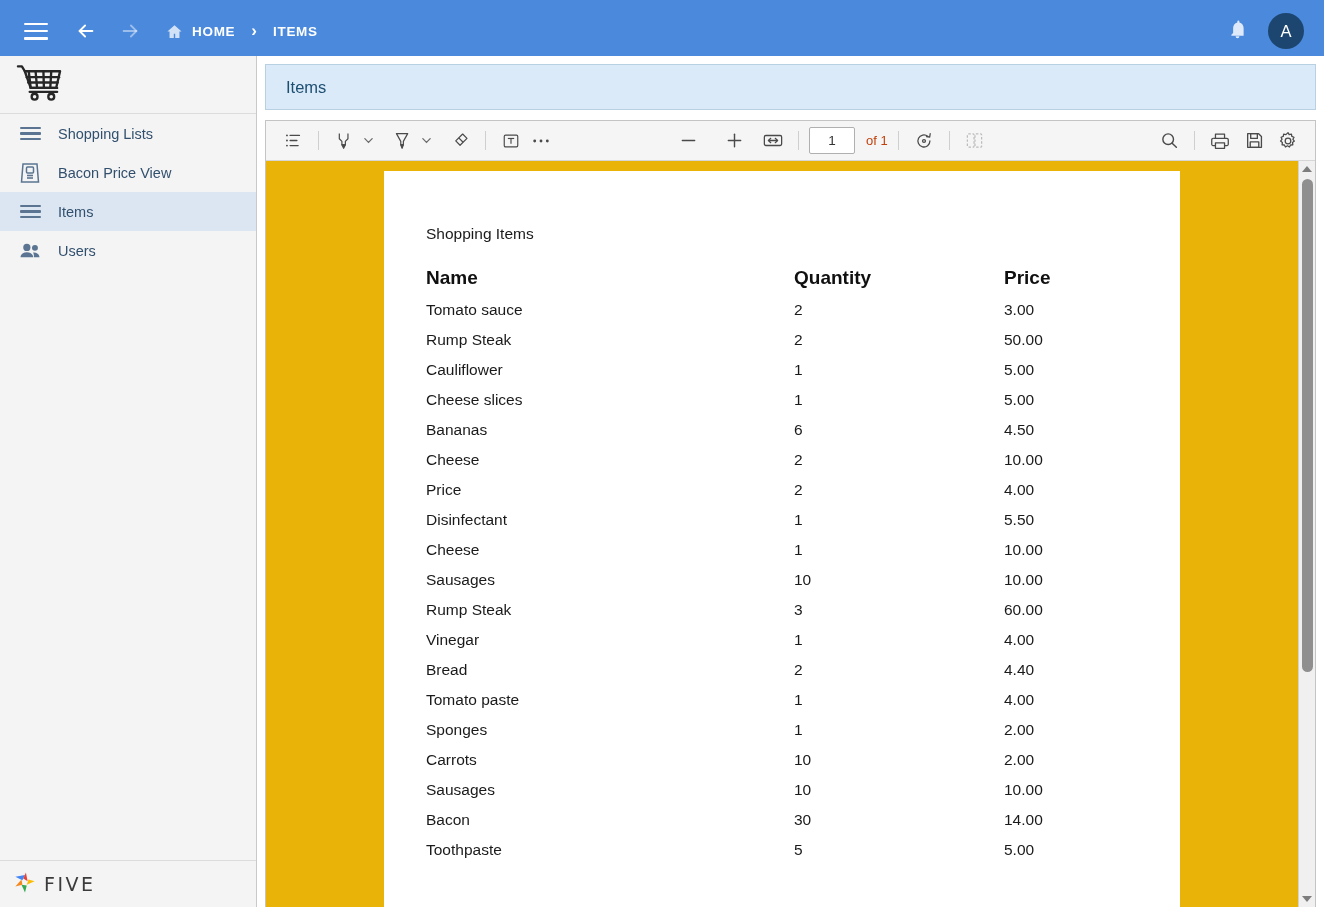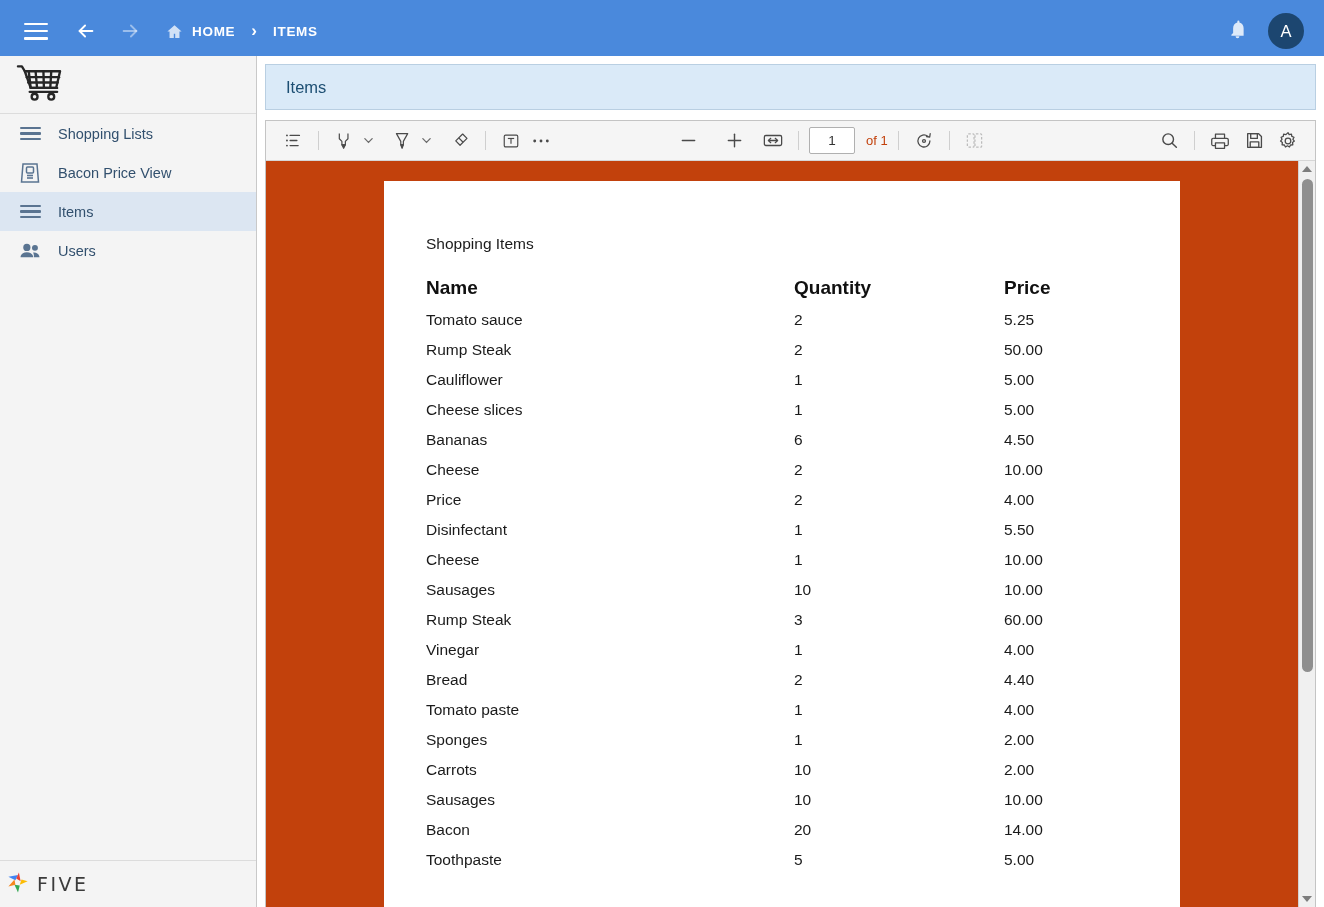--- a/index.html
+++ b/index.html
@@ -75,21 +75,21 @@
   .nav-ico {
     width: 28px; flex: 0 0 28px; margin-right: 14px;
     display: flex; align-items: center; justify-content: center;
   }
   .nav-label { font-size: 14.5px; color: #32506e; }
   .lines3 { width: 21px; height: 13px; display: flex; flex-direction: column; justify-content: space-between; }
   .lines3 span { display: block; height: 2.4px; background: #5a7491; border-radius: 1px; }
   .sb-spacer { flex: 1 1 auto; }
   .five-logo {
     height: 47px; flex: 0 0 47px;
-    display: flex; align-items: center; padding-left: 4px;
+    display: flex; align-items: center; padding-left: 11px;
     border-top: 1px solid #dcdcdc;
     background: #f4f4f4;
   }
   .five-word {
     font-size: 19px; letter-spacing: 2.5px; color: #3b3b3b;
     font-family: "DejaVu Sans", sans-serif; font-weight: 400;
     margin-left: 5px;
   }
 
   
@@ -142,22 +142,22 @@
     cursor: text;
   }
   .ofpage { font-size: 13px; color: #c2410c; margin-left: 11px; }
   .tb-right { margin-left: auto; display: flex; align-items: center; }
 
   
   .docwrap { flex: 1 1 auto; min-height: 0; display: flex; background: #e4e4e4; }
   .docscroll {
     flex: 1 1 auto; min-width: 0; overflow: hidden;
     display: flex; justify-content: center;
-    padding-top: 20px;
-    background: #c2410c;
+    padding-top: 10px;
+    background: #eab308;
   }
   .page {
     width: 796px; background: #ffffff;
     padding: 54px 42px 40px 42px;
     box-shadow: 0 0 0 0 rgba(0,0,0,0);
   }
   .doc-title { font-size: 15.5px; color: #1a1a1a; margin-bottom: 18px; }
   table.items { width: 100%; border-collapse: collapse; }
   table.items th {
     text-align: left; font-size: 19px; font-weight: bold;
@@ -497,21 +497,21 @@
                   <tr>
                     <th class="col-name">Name</th>
                     <th class="col-qty">Quantity</th>
                     <th class="col-price">Price</th>
                   </tr>
                 </thead>
                 <tbody id="tbody">
                     <tr>
                       <td class="col-name">Tomato sauce</td>
                       <td class="col-qty">2</td>
-                      <td class="col-price">5.25</td>
+                      <td class="col-price">3.00</td>
                     </tr>
                     <tr>
                       <td class="col-name">Rump Steak</td>
                       <td class="col-qty">2</td>
                       <td class="col-price">50.00</td>
                     </tr>
                     <tr>
                       <td class="col-name">Cauliflower</td>
                       <td class="col-qty">1</td>
                       <td class="col-price">5.00</td>
@@ -581,21 +581,21 @@
                       <td class="col-qty">10</td>
                       <td class="col-price">2.00</td>
                     </tr>
                     <tr>
                       <td class="col-name">Sausages</td>
                       <td class="col-qty">10</td>
                       <td class="col-price">10.00</td>
                     </tr>
                     <tr>
                       <td class="col-name">Bacon</td>
-                      <td class="col-qty">20</td>
+                      <td class="col-qty">30</td>
                       <td class="col-price">14.00</td>
                     </tr>
                     <tr>
                       <td class="col-name">Toothpaste</td>
                       <td class="col-qty">5</td>
                       <td class="col-price">5.00</td>
                     </tr>
                   </tbody>
               </table>
             </div>

